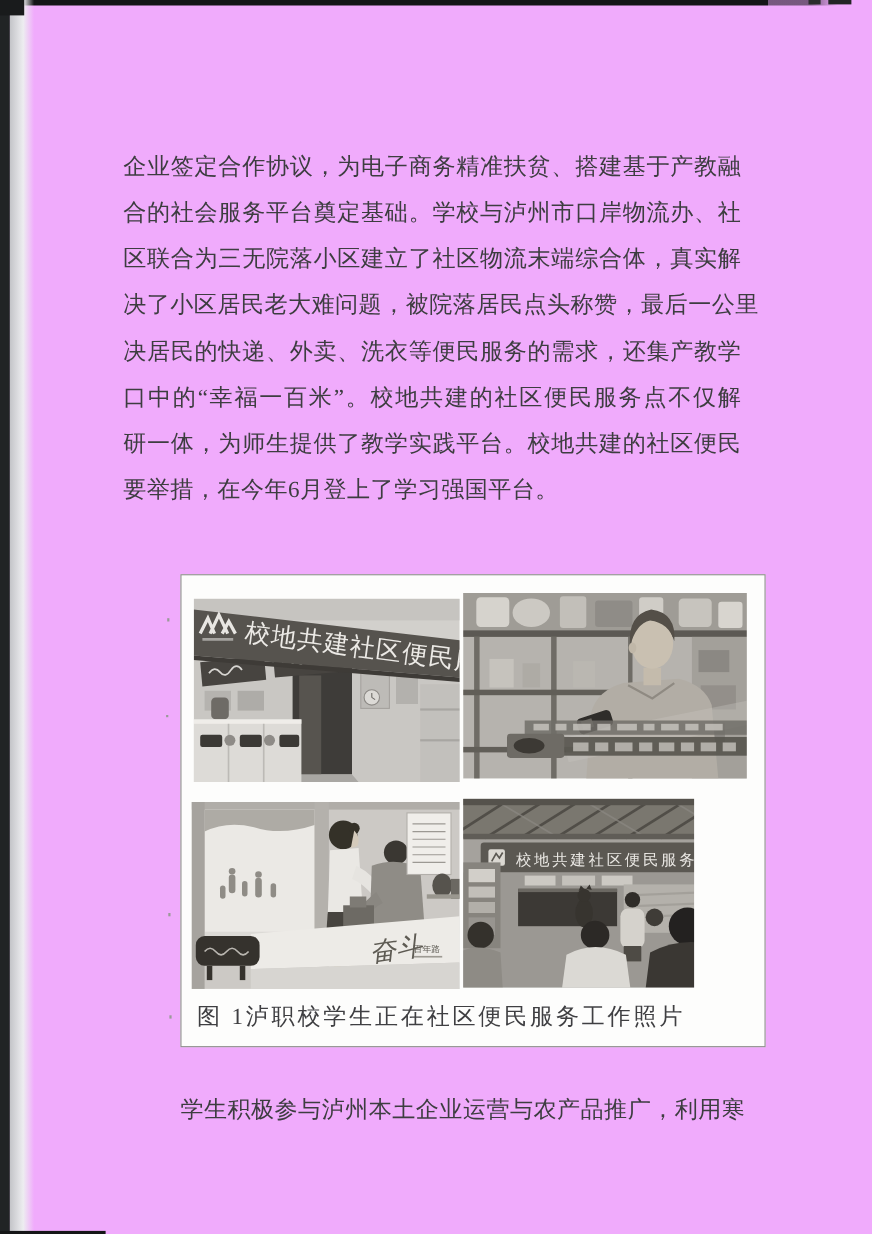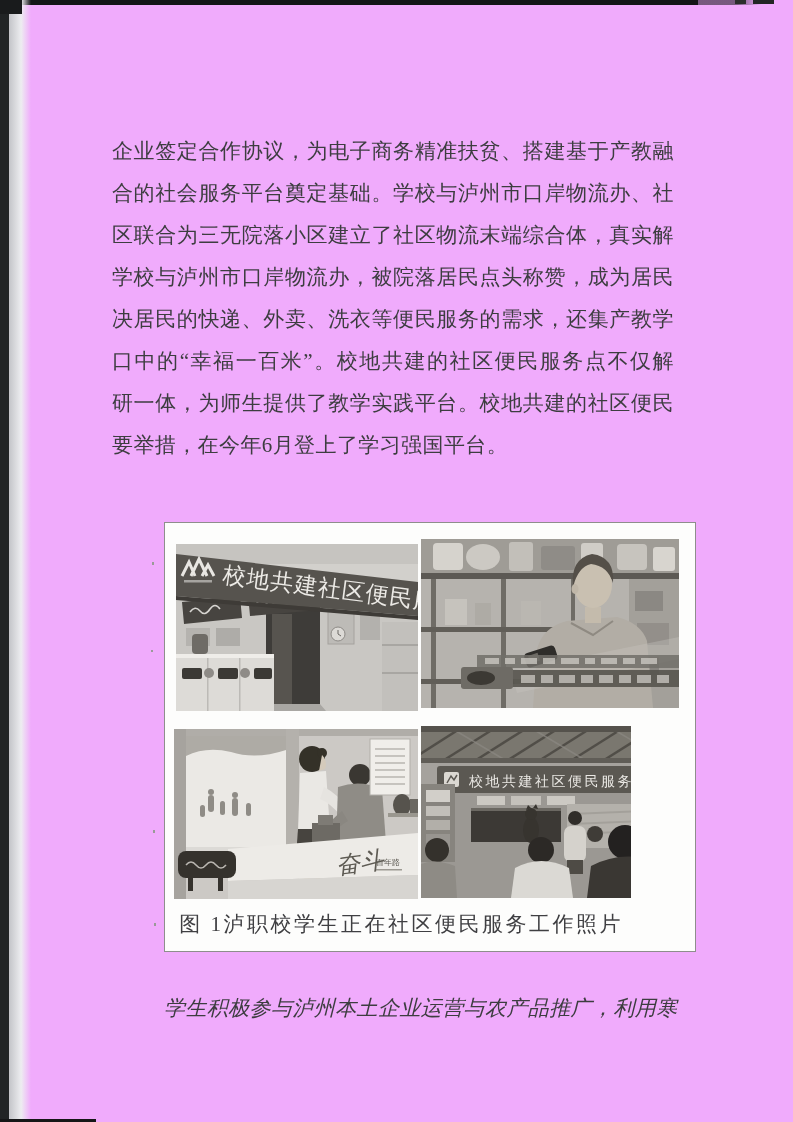--- a/index.html
+++ b/index.html
@@ -31,21 +31,21 @@
     font-size:21px; color:#3d3d40; letter-spacing:.4px;
   }
   .body-par .line {
     height:42px; line-height:42px; white-space:nowrap;
     text-align:justify; text-align-last:justify;
   }
   .body-par .line.short { text-align:left; text-align-last:left; }
 
   .next-par {
     position:absolute; left:112px; top:987px; width:562px;
-    font-size:21px; color:#3d3d40; letter-spacing:.4px;font-style:italic;
+    font-size:21px; color:#3d3d40; letter-spacing:.4px;
   }
   .next-par .line { height:42px; line-height:42px; white-space:nowrap; text-indent:52px; }
 
   
   .figure {
     position:absolute; left:164px; top:522px; width:530px; height:428px;
     border:1px solid #8e8e8c; background:#fdfdfc;
   }
   .photo { position:absolute; overflow:hidden; }
   .photo svg { display:block; filter:blur(.3px); }
@@ -77,21 +77,21 @@
   <div class="scan-bottom"></div>
   <div class="speck" style="left:152px;top:562px;width:2px;height:3px;"></div>
   <div class="speck" style="left:151px;top:650px;width:2px;height:2px;"></div>
   <div class="speck" style="left:153px;top:830px;width:2px;height:3px;"></div>
   <div class="speck" style="left:154px;top:923px;width:2px;height:3px;"></div>
 
   <div class="body-par">
     <div class="line">企业签定合作协议，为电子商务精准扶贫、搭建基于产教融</div>
     <div class="line">合的社会服务平台奠定基础。学校与泸州市口岸物流办、社</div>
     <div class="line">区联合为三无院落小区建立了社区物流末端综合体，真实解</div>
-    <div class="line">学校与泸州市口岸物流办，被院落居民点头称赞，成为居民</div>
+    <div class="line">决了小区居民老大难问题，被院落居民点头称赞，最后一公里</div>
     <div class="line">决居民的快递、外卖、洗衣等便民服务的需求，还集产教学</div>
     <div class="line">口中的“幸福一百米”。校地共建的社区便民服务点不仅解</div>
     <div class="line">研一体，为师生提供了教学实践平台。校地共建的社区便民</div>
     <div class="line short">要举措，在今年6月登上了学习强国平台。</div>
   </div>
 
   <div class="figure">
 
     <div class="photo ph-tl">
       <svg viewBox="0 0 242 167" width="242" height="167">

